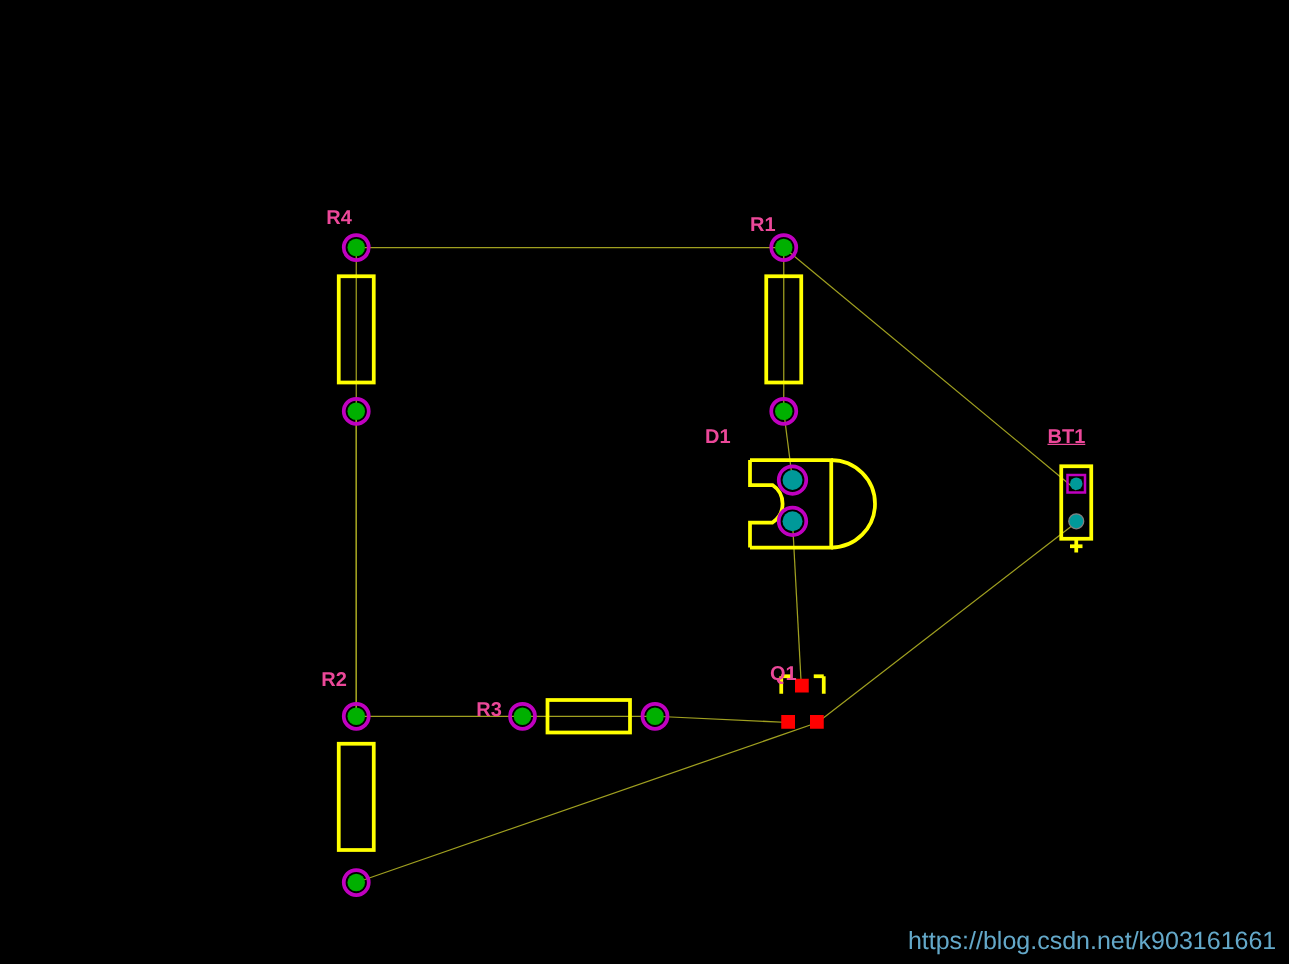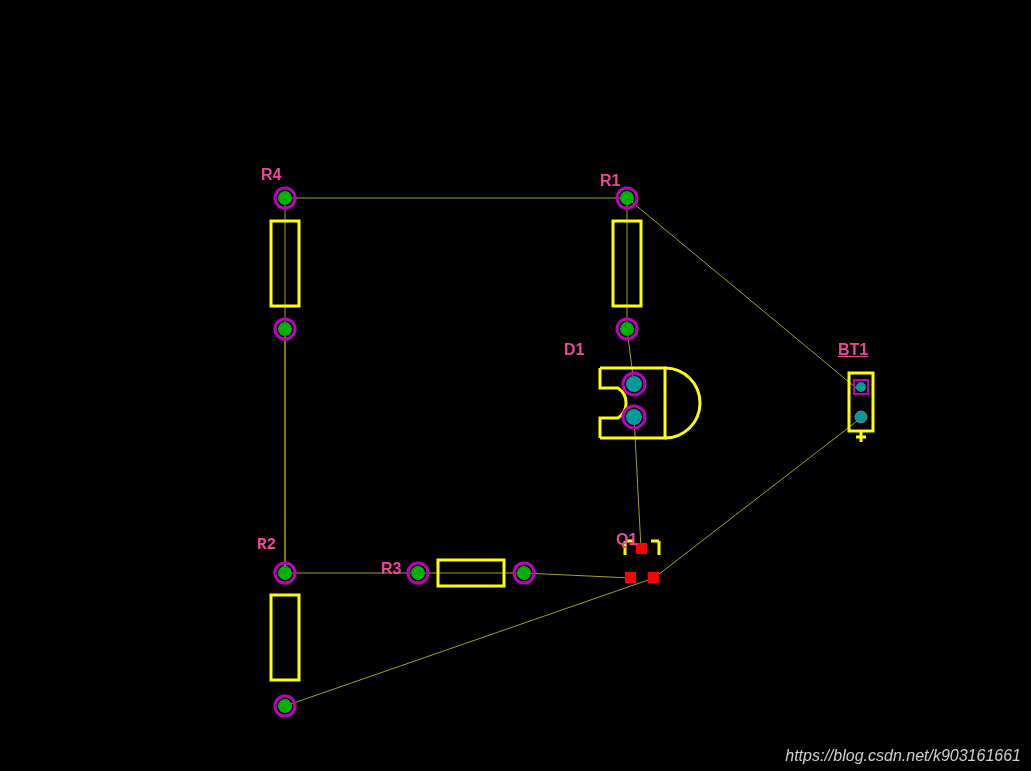--- a/index.html
+++ b/index.html
@@ -21,24 +21,23 @@
     position: absolute;
     color: #ec4899;
     font-weight: bold;
     font-size: 16px;
     font-family: Arial, sans-serif;
   }
   .watermark {
     position: absolute;
     bottom: 6px;
     right: 10px;
-    color: #ffffff;
-    font-size: 16px;
+    color: #7dd3fc;
+    font-size: 20px;
     opacity: 0.8;
-    font-style: italic;
   }
 </style>
 </head>
 <body>
 
 <svg width="1031" height="771">
 
   <g stroke="#a0a020" stroke-width="1" fill="none">
 
     <line x1="285" y1="198" x2="627" y2="198"></line>
@@ -156,17 +155,17 @@
     <g>
       <rect x="648" y="572" width="11" height="11" fill="#ff0000"></rect>
     </g>
   </g>
 </svg>
 
 <div class="label" style="left:261px; top:166px;">R4</div>
 <div class="label" style="left:600px; top:172px;">R1</div>
 <div class="label" style="left:564px; top:341px;">D1</div>
 <div class="label" style="left:838px; top:341px;text-decoration:underline;">BT1</div>
-<div class="label" style="left:257px; top:536px;font-family:Liberation Mono, monospace;">R2</div>
+<div class="label" style="left:257px; top:536px;">R2</div>
 <div class="label" style="left:381px; top:560px;">R3</div>
 <div class="label" style="left:616px; top:531px;">Q1</div>
 
 <div class="watermark">https://blog.csdn.net/k903161661</div>
 
 </body></html>

